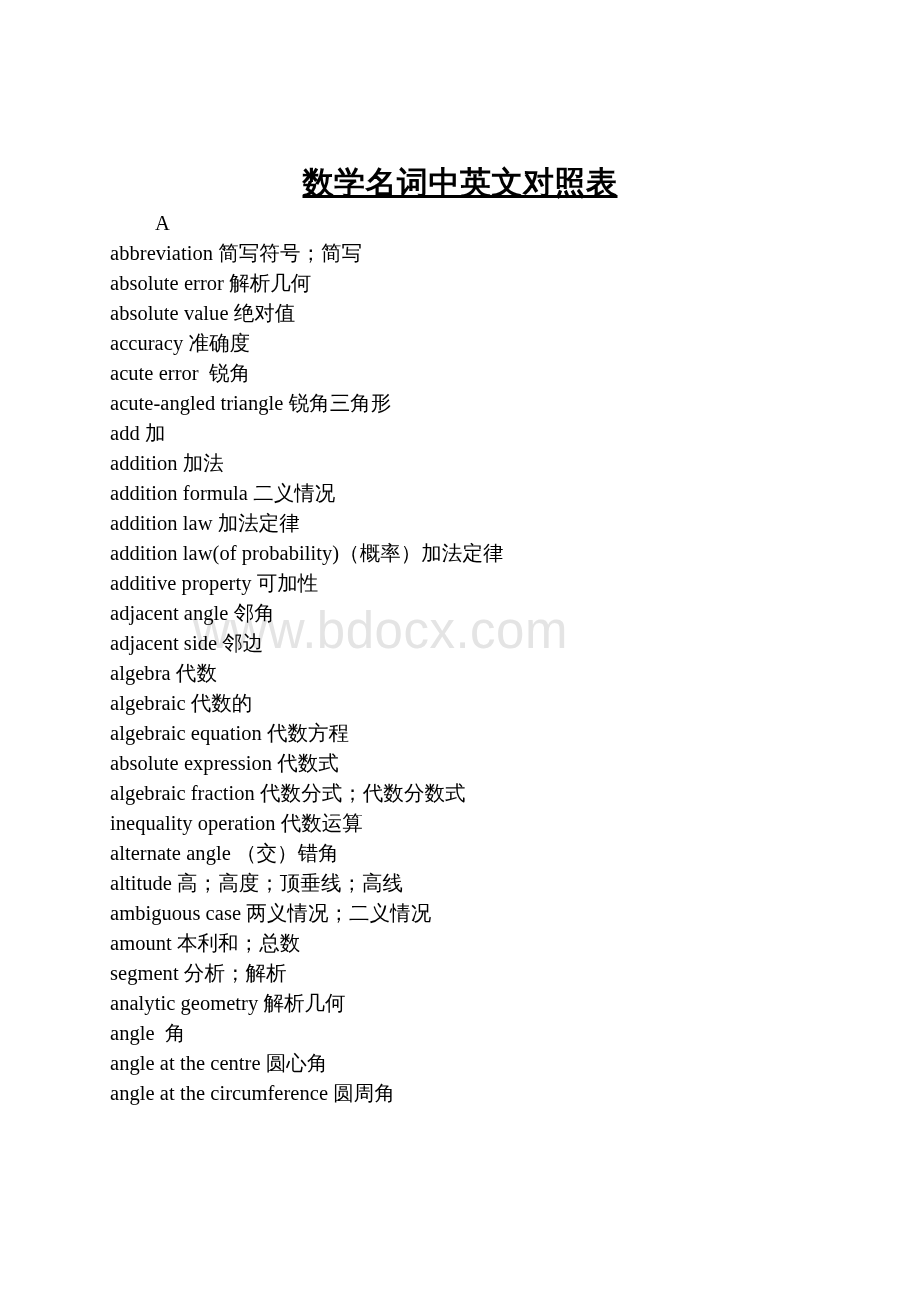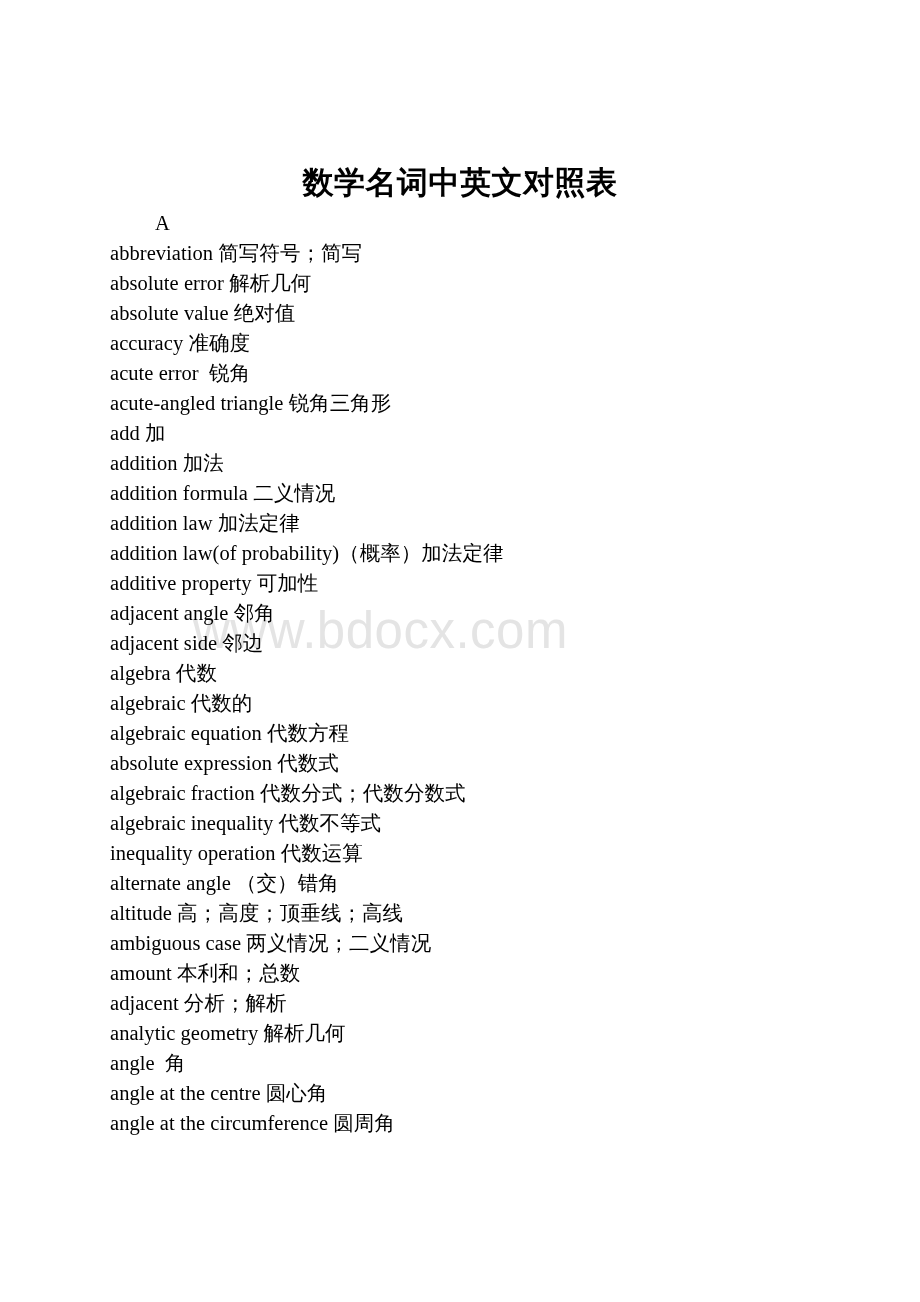--- a/index.html
+++ b/index.html
@@ -45,20 +45,21 @@
   #doc-title {
     position: absolute;
     left: 0;
     top: 142px;
     width: 920px;
     text-align: center;
     font-size: 31px;
     font-weight: bold;
     line-height: 40px;
     letter-spacing: 0.5px;
+    text-decoration: underline;
   }
 
   #glossary {
     position: absolute;
     left: 110px;
     top: 208px;
     width: 780px;
   }
 
   .entry {
@@ -96,26 +97,25 @@
       <div class="entry">addition law 加法定律</div>
       <div class="entry">addition law(of probability)（概率）加法定律</div>
       <div class="entry">additive property 可加性</div>
       <div class="entry">adjacent angle 邻角</div>
       <div class="entry">adjacent side 邻边</div>
       <div class="entry">algebra 代数</div>
       <div class="entry">algebraic 代数的</div>
       <div class="entry">algebraic equation 代数方程</div>
       <div class="entry">absolute expression 代数式</div>
       <div class="entry">algebraic fraction 代数分式；代数分数式</div>
-      <div class="entry">algebraic inequality 代数不等式</div>
       <div class="entry">inequality operation 代数运算</div>
       <div class="entry">alternate angle （交）错角</div>
       <div class="entry">altitude 高；高度；顶垂线；高线</div>
       <div class="entry">ambiguous case 两义情况；二义情况</div>
       <div class="entry">amount 本利和；总数</div>
-      <div class="entry">adjacent 分析；解析</div>
+      <div class="entry">segment 分析；解析</div>
       <div class="entry">analytic geometry 解析几何</div>
       <div class="entry">angle  角</div>
       <div class="entry">angle at the centre 圆心角</div>
       <div class="entry">angle at the circumference 圆周角</div>
     </div>
 
 </div>
 
 </body></html>

